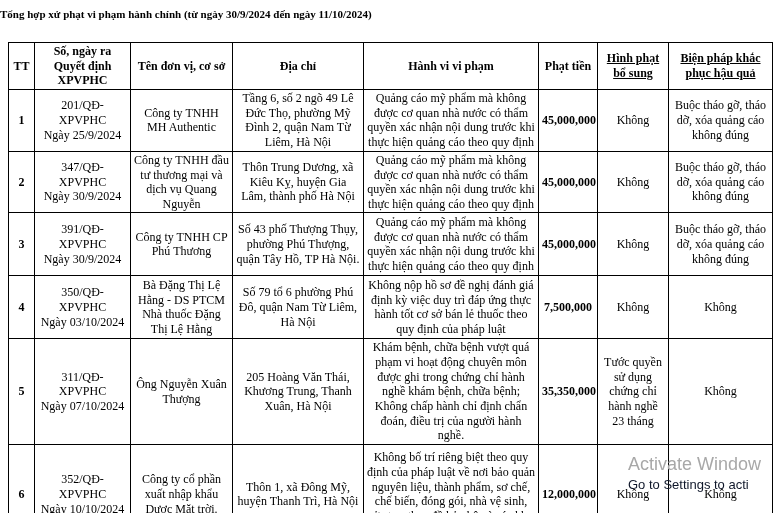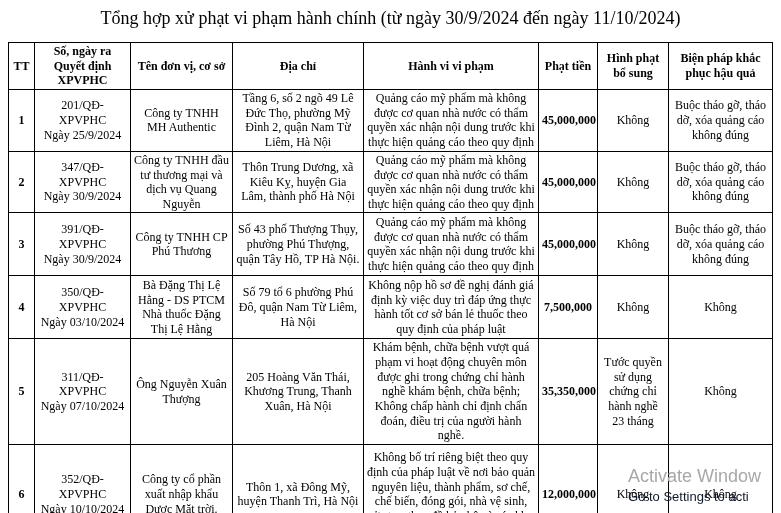--- a/index.html
+++ b/index.html
@@ -7,23 +7,23 @@
     width: 781px; height: 513px;
     background: #ffffff;
     overflow: hidden;
     position: relative;
     font-family: "Liberation Serif", "DejaVu Serif", serif;
     color: #000;
   }
   .doc-title {
     position: absolute;
     top: 8px; left: 0; width: 781px;
-    text-align: center;
-    font-weight: normal;
-    font-size: 18px;
+    text-align: left;
+    font-weight: bold;
+    font-size: 11px;
   }
   table.penalty-table {
     position: absolute;
     top: 42px; left: 8px;
     width: 764px;
     border-collapse: collapse;
     table-layout: fixed;
     font-size: 12px;
   }
   table.penalty-table td, table.penalty-table th {
@@ -35,27 +35,28 @@
     overflow: hidden;
   }
   table.penalty-table th { font-weight: bold; }
   tr.header-row { height: 32px; }
   .hclip {
     height: 30px;
     overflow: hidden;
     display: flex;
     align-items: center;
     justify-content: center;
+    text-decoration: underline;
   }
   td.tt-cell { font-weight: bold; }
   td.fine-cell { font-weight: bold; }
   .watermark {
     position: absolute;
     left: 628px;
-    top: 466px;
+    top: 454px;
     font-family: "Liberation Sans", "DejaVu Sans", sans-serif;
     white-space: nowrap;
     pointer-events: none;
   }
   .watermark .wm1 { font-size: 18px; color: #a8a8a8; }
   .watermark .wm2 { font-size: 13px; color: #0f172a; margin-top: 2px; }
 </style>
 </head>
 <body>
 

